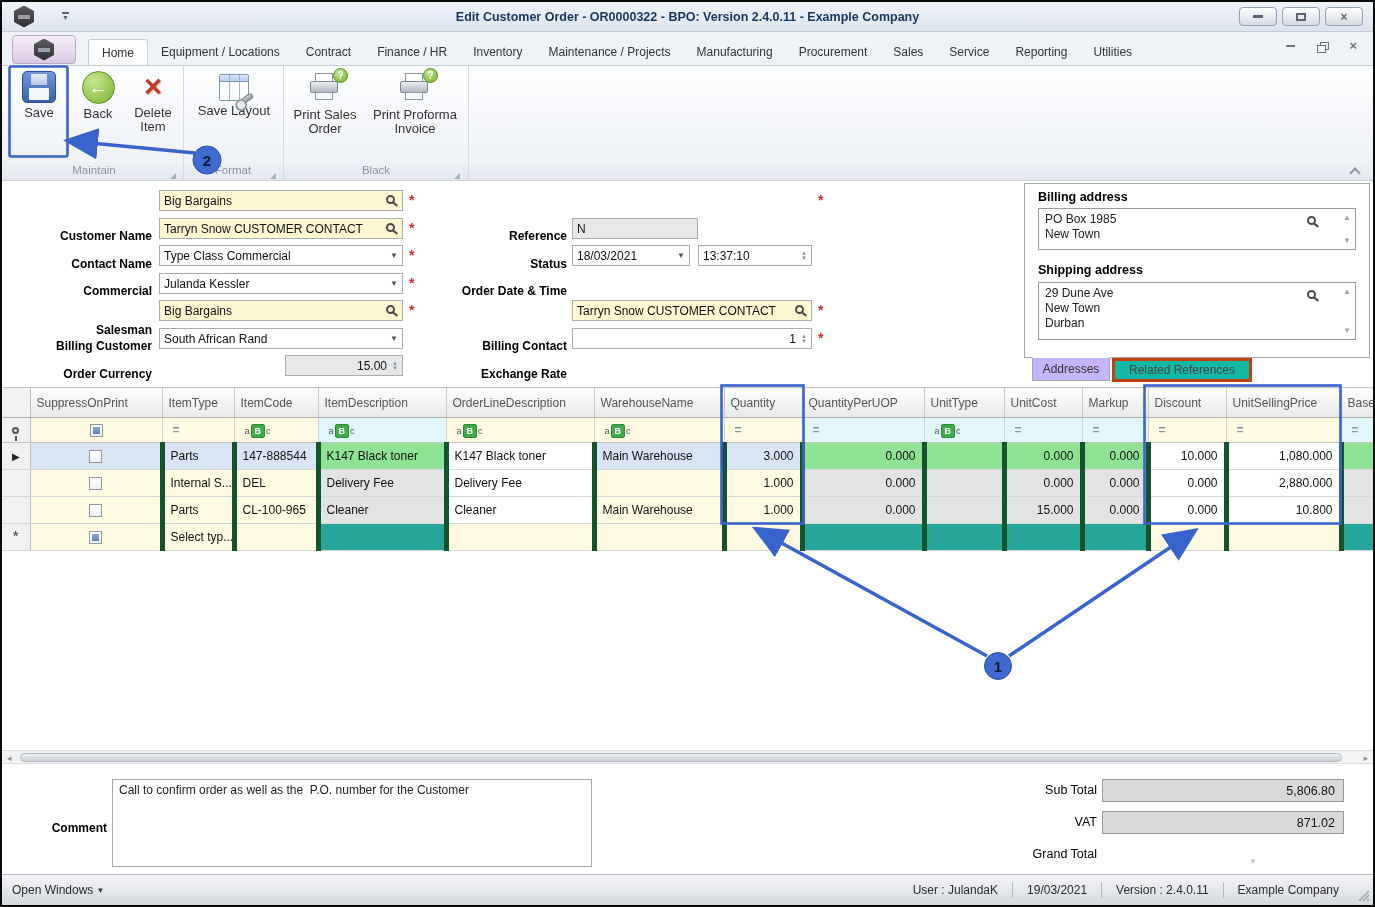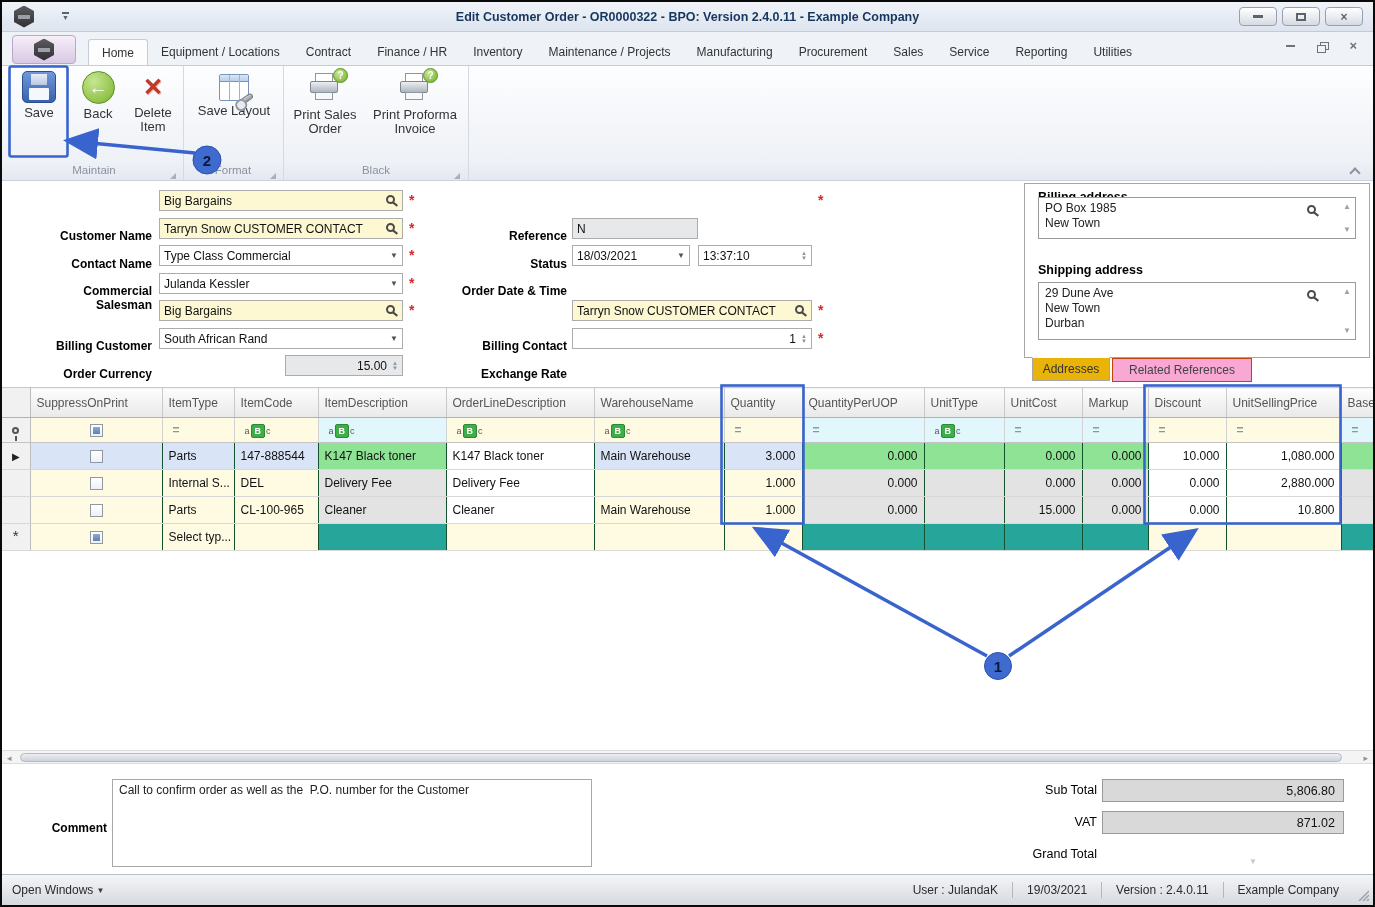--- a/index.html
+++ b/index.html
@@ -91,31 +91,31 @@
   .req { position:absolute; color:#d42a2a; font-weight:bold; font-size:14px; }
 
   
   .addrpanel { position:absolute; left:1022px; top:181px; width:346px; height:175px; background:#fff; border:1px solid #a6a6a6; }
   .addrtitle { position:absolute; font-size:12.5px; font-weight:bold; color:#000; }
   .addrbox { position:absolute; border:1px solid #9a9a9a; background:#fff; }
   .addrtext { position:absolute; left:6px; top:3px; right:60px; font-size:12px; color:#222; white-space:pre-line; line-height:15px; }
   .addrmag { position:absolute; right:24px; top:3px; width:40px; height:18px; background:#fff; display:flex; align-items:center; justify-content:center; }
   .addr-ar { position:absolute; right:4px; font-size:8px; color:#98a2ac; }
   .addrtab { position:absolute; height:24px; font-size:12px; color:#333; display:flex; align-items:center; justify-content:center; }
-  .addrtab.active { background:#eab308; border:1px solid #a6a6a6; border-top:1px solid #fff; z-index:2; }
-  .addrtab.idle { background:#f9a8d4; border:1px solid #c2410c; color:#444; }
+  .addrtab.active { background:#c4b5fd; border:1px solid #a6a6a6; border-top:1px solid #fff; z-index:2; }
+  .addrtab.idle { background:#14b8a6; border:3px solid #c2410c; color:#444; }
 
   
   .gridwrap { position:absolute; left:0; top:385px; width:1375px; }
   table.grid { border-collapse:collapse; table-layout:fixed; width:1375px; font-size:12px; }
   table.grid th, table.grid td { overflow:hidden; white-space:nowrap; }
   .ghead th { height:30px; background:linear-gradient(#fdfdfd,#e9e9e9); color:#555; font-weight:normal;
     text-align:left; padding:0 6px; border-right:1px solid #c9c9c9; border-bottom:1px solid #b2b2b2; border-top:1px solid #c9c9c9; }
   .gfilter td { height:25px; border-right:1px solid #d2d2d2; border-bottom:1px solid #c4c4c4; padding:0 0 0 10px; }
-  .grow td { height:27px; border-right:1px solid #14532d; border-bottom:1px solid #d8d8d8; padding:0 6px; color:#111; }
+  .grow td { height:27px; border-right:5px solid #14532d; border-bottom:1px solid #d8d8d8; padding:0 6px; color:#111; }
   td.ind, th.ind { background:#f1f1f1 !important; border-right:1px solid #bdbdbd !important; text-align:center; padding:0 !important; color:#222; }
   .cyel { background:#fffbe2; }
   .ccyan { background:#e2f7fb; }
   .csel { background:#d9e5f7; }
   .cgreen { background:#8fe395; }
   .cgray { background:#e3e3e3; }
   .cteal { background:#26a69a; }
   .cwhite { background:#ffffff; }
   .num { text-align:right; }
   .prompttxt { color:#8a8a8a; }
@@ -257,21 +257,21 @@
   <div class="dlg" style="left:168px;"></div>
   <div class="dlg" style="left:268px;"></div>
   <div class="dlg" style="left:452px;"></div>
   <div class="chev-up"></div>
 
   <div class="formarea"></div>
 
   <div class="flabel" style="left:0; width:150px; top:191px;">Customer Name</div>
   <div class="flabel" style="left:0; width:150px; top:219px;">Contact Name</div>
   <div class="flabel" style="left:0; width:150px; top:246px;">Commercial</div>
-  <div class="flabel" style="left:0; width:150px; top:260px;">Salesman</div>
+  <div class="flabel" style="left:0; width:150px; top:285px;">Salesman</div>
   <div class="flabel" style="left:0; width:150px; top:301px;">Billing Customer</div>
   <div class="flabel" style="left:0; width:150px; top:329px;">Order Currency</div>
   <div class="flabel" style="left:0; width:150px; top:357px;">Tax Rate</div>
 
   <div class="field yellow" style="left:157px; top:188px; width:244px;">
     <span class="val">Big Bargains</span>
     <span class="mag"></span>
   </div>
   <div class="field yellow" style="left:157px; top:216px; width:244px;">
     <span class="val">Tarryn Snow CUSTOMER CONTACT</span>
@@ -338,21 +338,21 @@
         <span>▼</span>
       </span>
   </div>
 
   <div class="req" style="left:816px; top:190px;">*</div>
   <div class="req" style="left:816px; top:300px;">*</div>
   <div class="req" style="left:816px; top:328px;">*</div>
 
   <div class="addrpanel"></div>
   <div class="addrtitle" style="left:1036px; top:188px;">Billing address</div>
-  <div class="addrbox" style="left:1036px; top:195px; width:318px; height:42px;">
+  <div class="addrbox" style="left:1036px; top:206px; width:318px; height:42px;">
     <div class="addrtext">PO Box 1985
 New Town</div>
     <div class="addrmag">
         <span class="mag"></span>
       </div>
     <div class="addr-ar" style="top:4px;">▲</div>
     <div class="addr-ar" style="bottom:4px;">▼</div>
   </div>
   <div class="addrtitle" style="left:1036px; top:261px;">Shipping address</div>
   <div class="addrbox" style="left:1036px; top:280px; width:318px; height:58px;">

